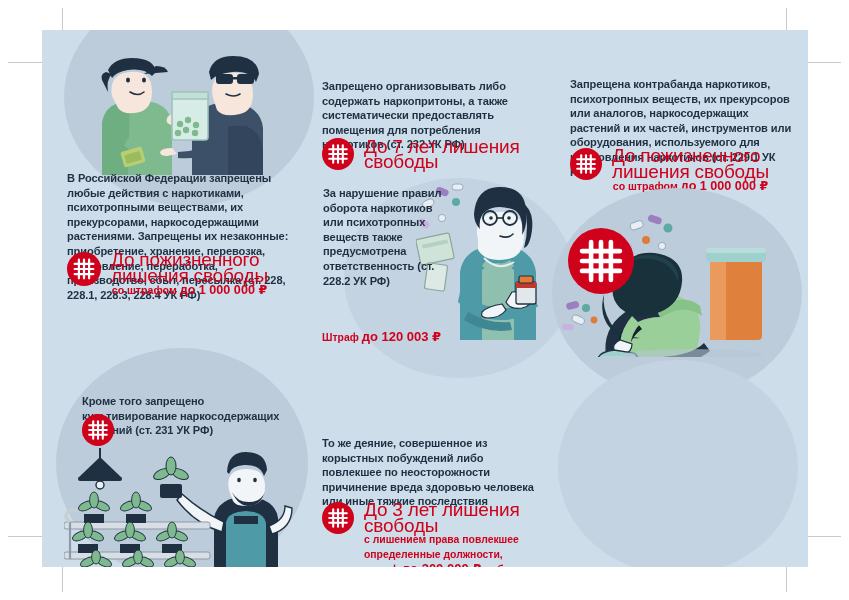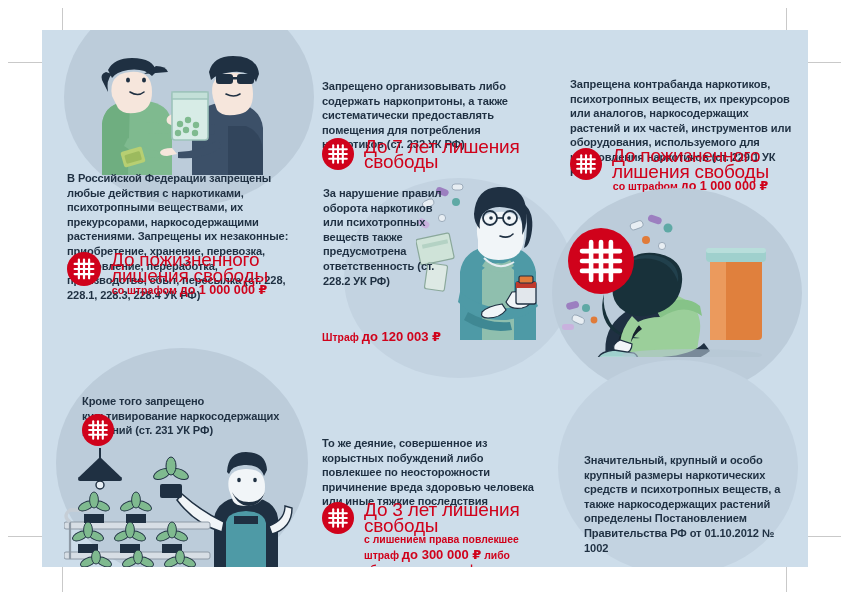--- a/index.html
+++ b/index.html
@@ -358,20 +358,21 @@
               <line x1="9" y1="26" x2="31" y2="26"></line>
             <line x1="14" y1="9" x2="14" y2="31"></line>
               <line x1="20" y1="9" x2="20" y2="31"></line>
               <line x1="26" y1="9" x2="26" y2="31"></line>
           </g>
         </svg>
       </span>
       <span class="pen-text" style="width:180px;">
         <span class="pen-head" style="display:block;">До 3 лет лишения свободы</span>
         <span class="pen-note" style="display:block;">с лишением права повлекшее</span>
+        <span class="pen-note" style="display:block;">определенные должности,</span>
         <span class="pen-note" style="display:block;">
           <span>штраф </span><span class="big">до 300 000 ₽</span><span> либо</span>
         </span>
         <span class="pen-note" style="display:block;">обязательные штрафом на срок</span>
 
       </span>
     </div>
   </div>
 
   <div class="col col3">
@@ -455,16 +456,15 @@
             <line x1="8.5" y1="20" x2="31.5" y2="20"></line>
             <line x1="8.5" y1="26" x2="31.5" y2="26"></line>
           <line x1="14" y1="8.5" x2="14" y2="31.5"></line>
             <line x1="20" y1="8.5" x2="20" y2="31.5"></line>
             <line x1="26" y1="8.5" x2="26" y2="31.5"></line>
         </g>
       </svg>
     </div>
 
 
-    <p class="txt" style="left:28px;top:412px;width:206px;">Значительный, крупный и особо крупный размеры наркотических средств и психотропных веществ, а также наркосодержащих растений определены Постановлением Правительства РФ от 01.10.2012 № 1002</p>
   </div>
 
 </div>
 
 </body></html>

